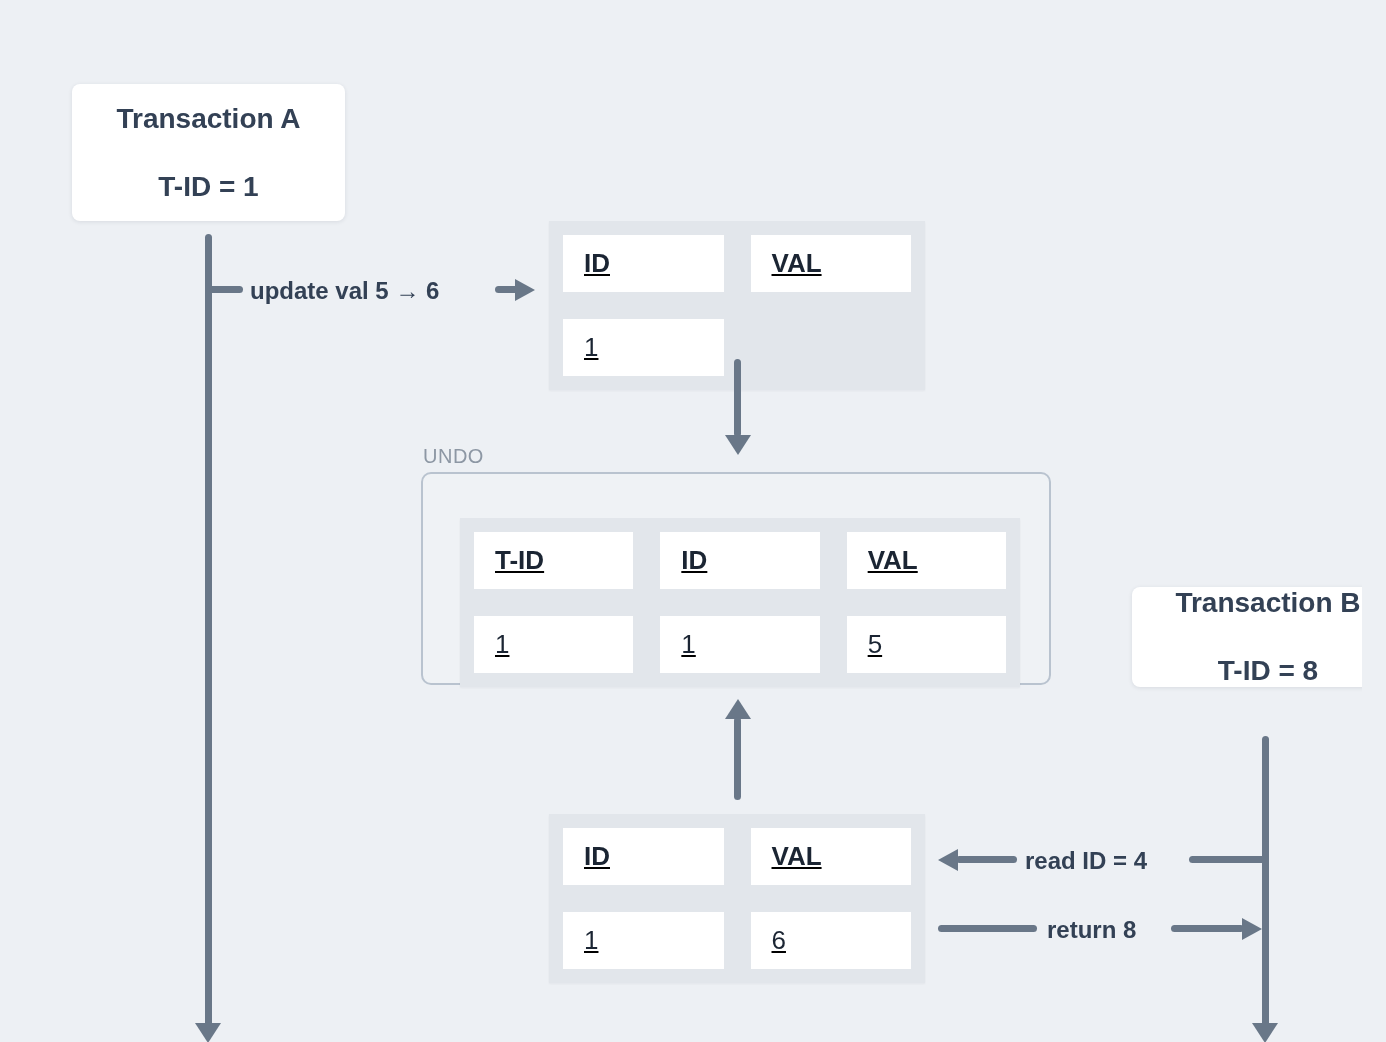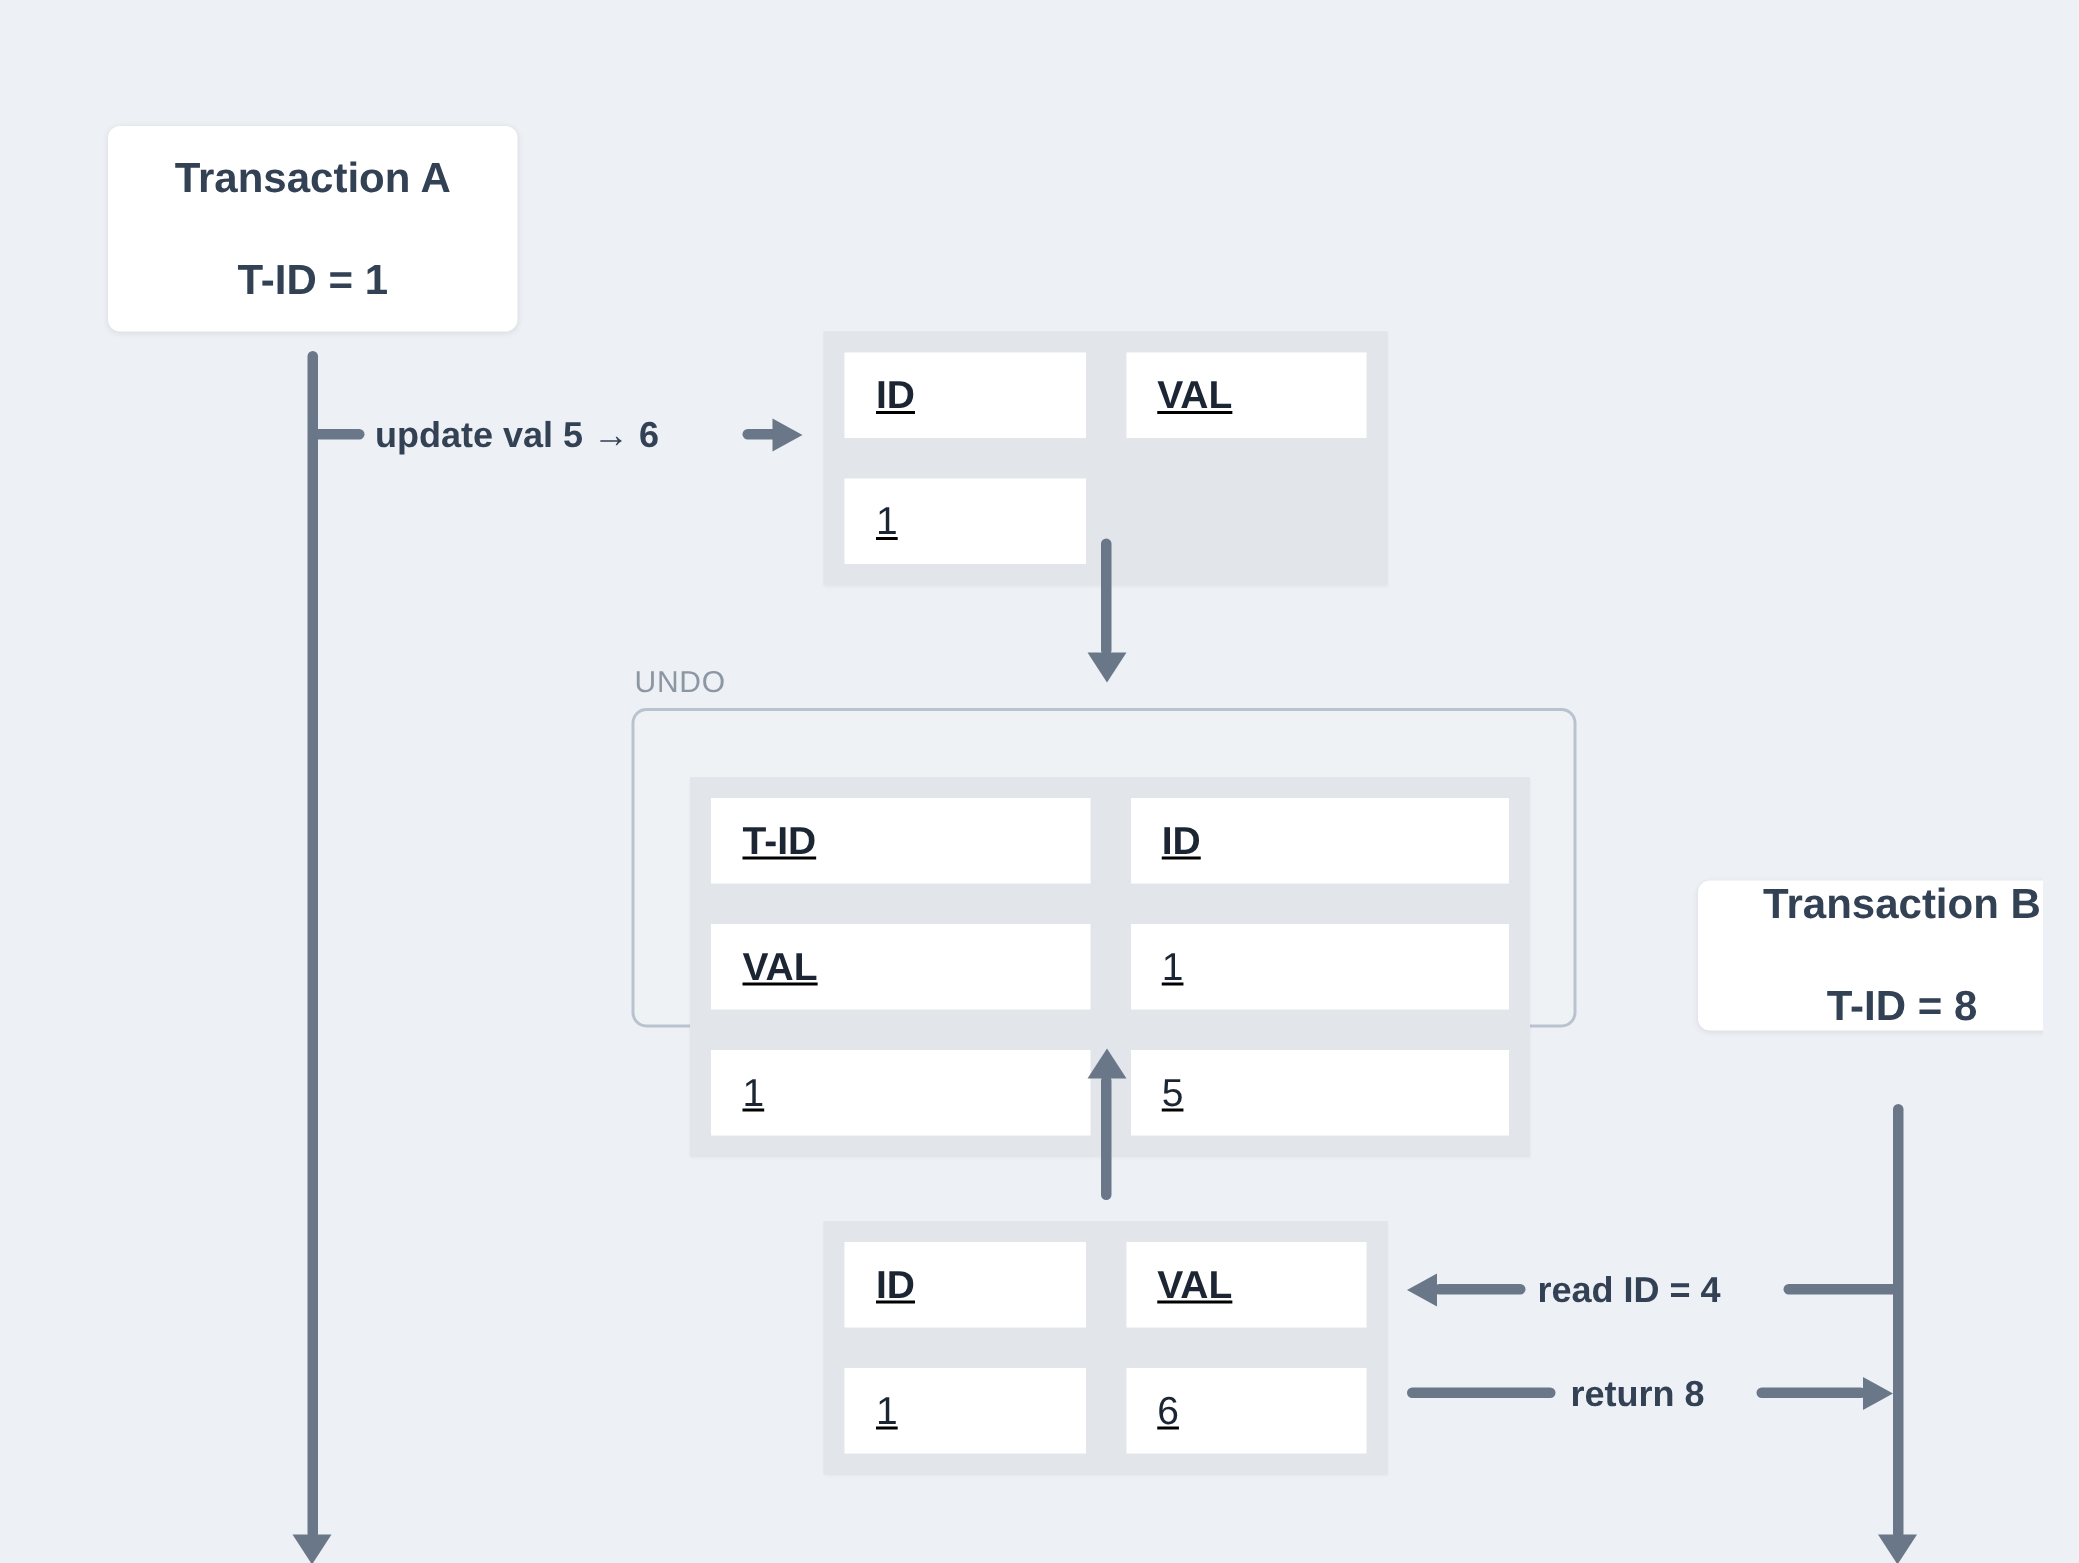--- a/index.html
+++ b/index.html
@@ -77,21 +77,21 @@
   .tbl {
     position: absolute;
     display: grid;
     gap: 3px;
     background: var(--table-border);
     border: 2px solid var(--table-border);
     box-shadow: 0 1px 2px rgba(30, 41, 59, 0.05);
     text-decoration: underline;
   }
   .tbl.cols-2 { grid-template-columns: 1fr 1fr; }
-  .tbl.cols-3 { grid-template-columns: 1fr 1fr; }
+  .tbl.cols-3 { grid-template-columns: 1fr 1fr 1fr; }
   .tbl .cell {
     background: var(--card-bg);
     height: 57px;
     display: flex;
     align-items: center;
     padding-left: 21px;
     font-size: 26px;
     color: var(--table-text);
     white-space: nowrap;
   }

